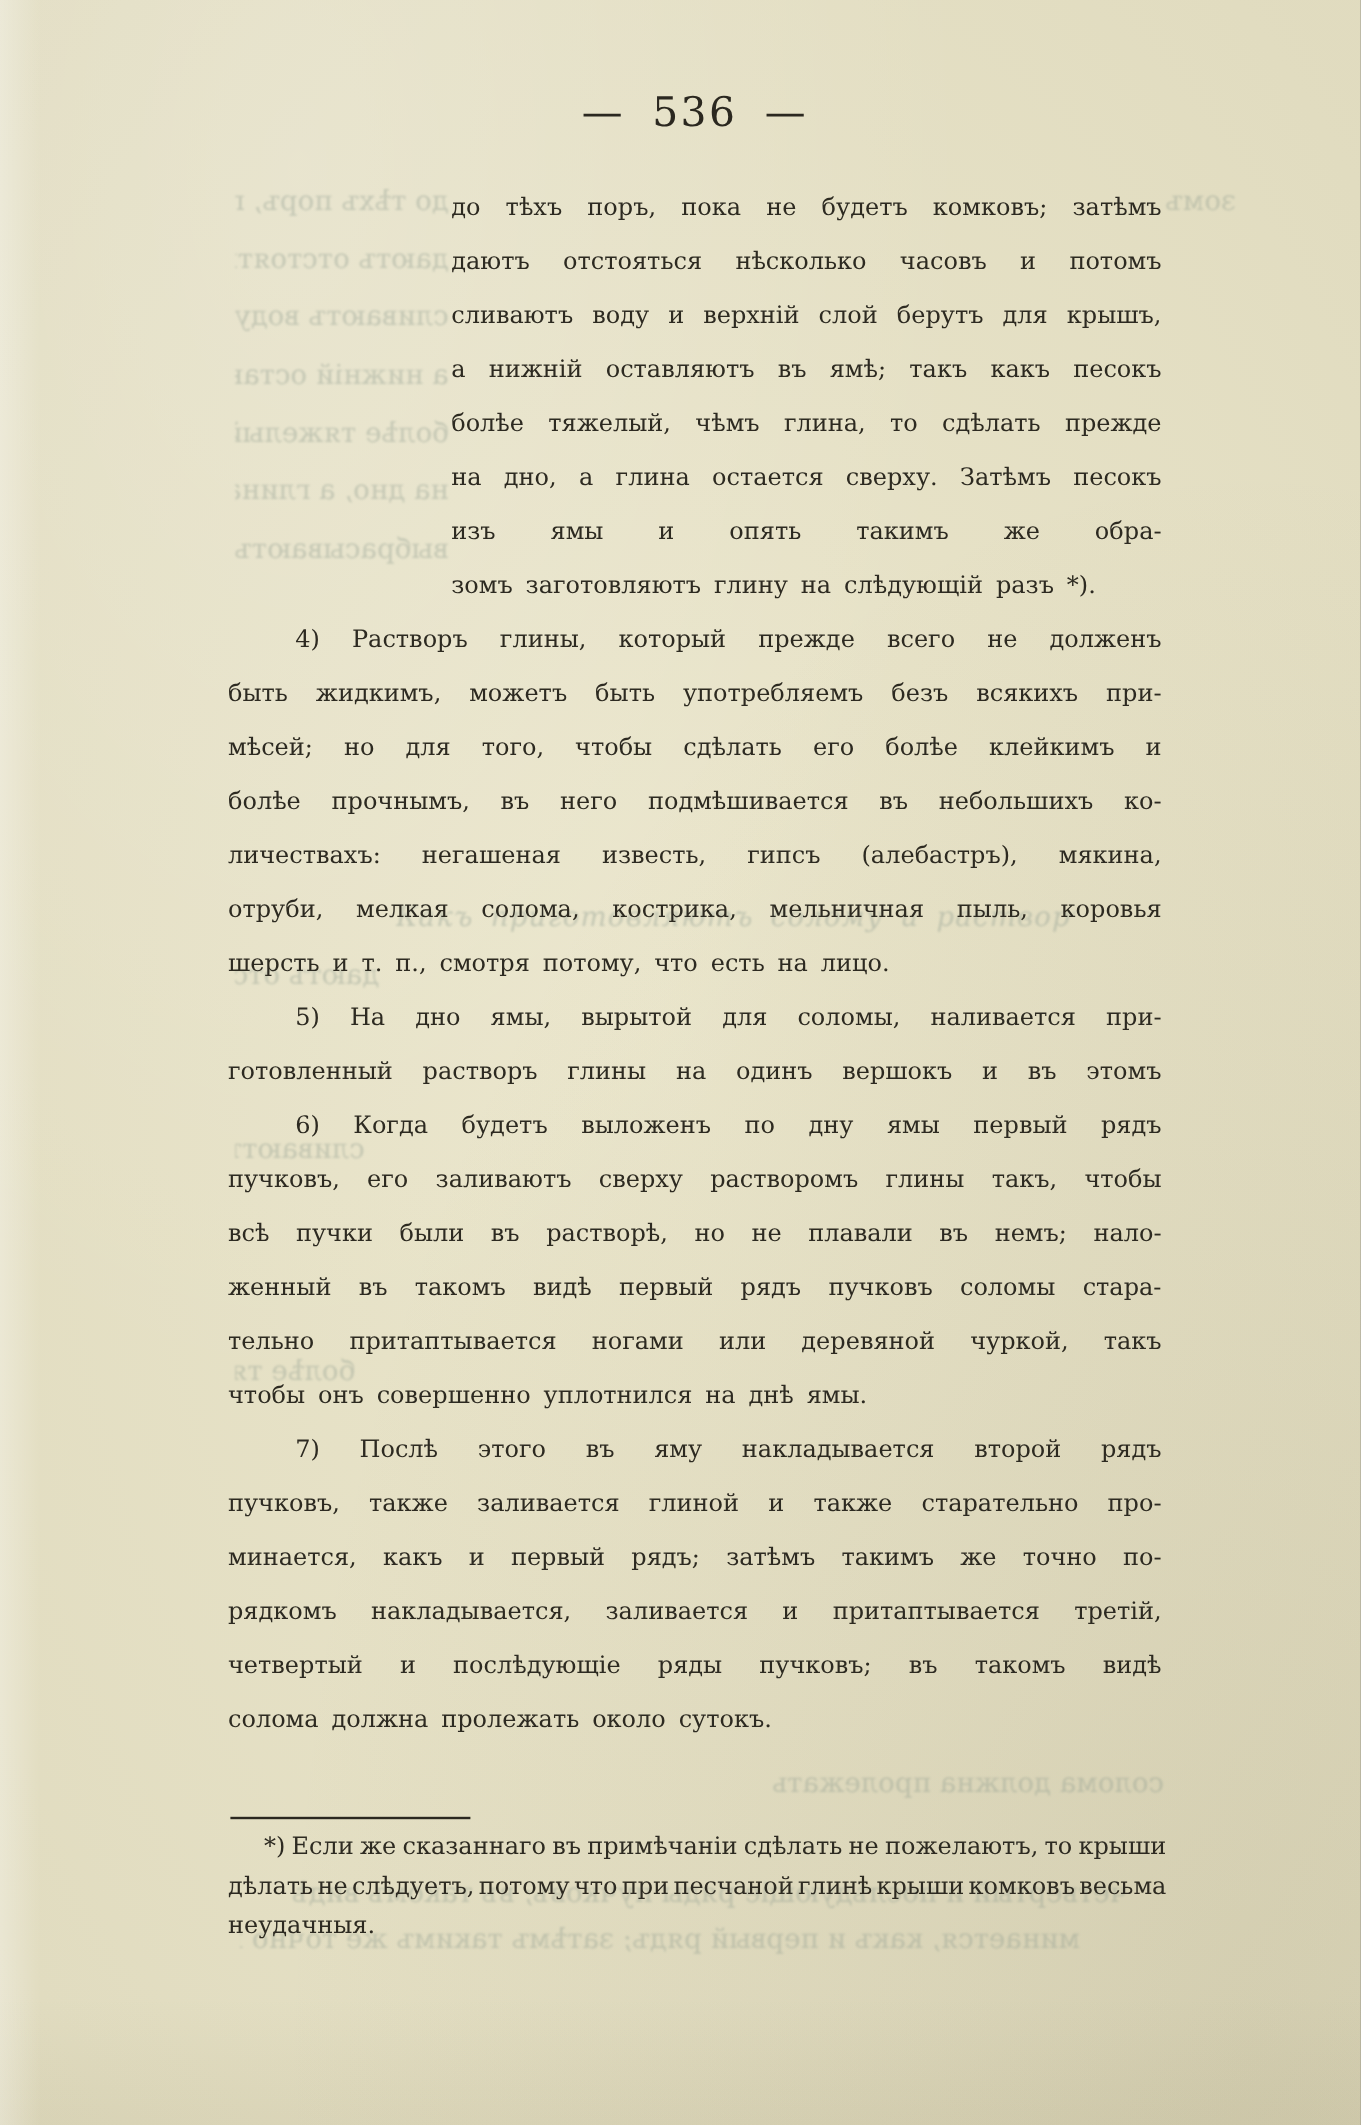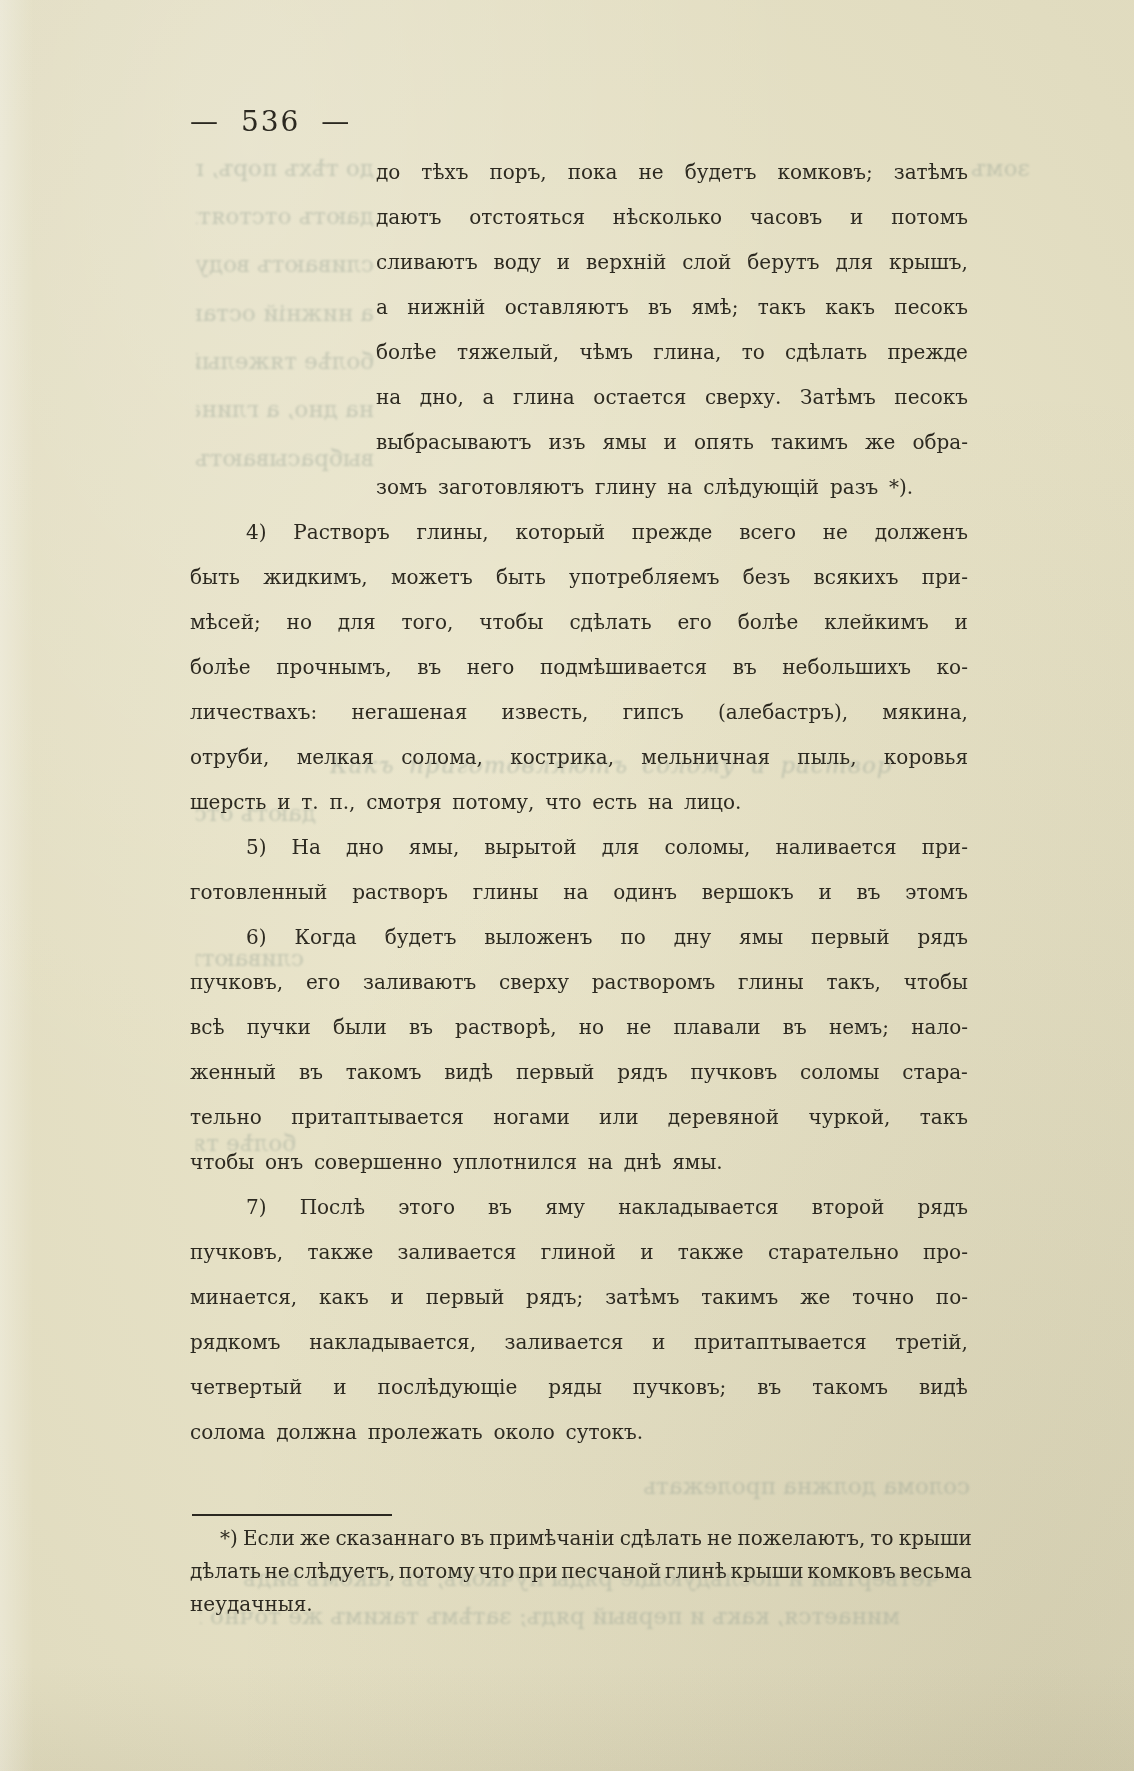--- a/index.html
+++ b/index.html
@@ -13,23 +13,22 @@
     background:
       linear-gradient(90deg, rgba(255,255,255,.30), rgba(255,255,255,0) 3%),
       linear-gradient(0deg, rgba(120,110,70,.08), rgba(120,110,70,0) 6%),
       radial-gradient(ellipse at 22% 8%, rgba(255,255,255,.20), rgba(255,255,255,0) 45%),
       radial-gradient(ellipse at 92% 96%, rgba(110,100,60,.12), rgba(110,100,60,0) 55%),
       radial-gradient(ellipse at 50% 50%, rgba(255,255,250,.07), rgba(90,85,55,.06) 95%),
       #e9e4c8;
   }
   .page-number{
     position:absolute; left:190px; top:74px; width:778px;
-    font-size:28px; letter-spacing:2px; word-spacing:10px;
+    text-align:center; font-size:34px; letter-spacing:2px; word-spacing:10px;
     color:#2b2820;
-    margin-top:31px;
   }
   .text-col{
     position:absolute; left:190px; top:150px; width:778px;
     font-size:20px;
   }
   .cont-block{ margin-left:186px; }
   .line{
     height:45px; line-height:45px;
     white-space:nowrap; word-spacing:.22em;
   }
@@ -135,21 +134,20 @@
           <span>на</span>
           <span>дно,</span>
           <span>а</span>
           <span>глина</span>
           <span>остается</span>
           <span>сверху.</span>
           <span>Затѣмъ</span>
           <span>песокъ</span>
         </div>
         <div class="line j">
-          <span>выбрасываютъ</span>
           <span>изъ</span>
           <span>ямы</span>
           <span>и</span>
           <span>опять</span>
           <span>такимъ</span>
           <span>же</span>
           <span>обра-</span>
         </div>
         <div class="line">зомъ заготовляютъ глину на слѣдующій разъ *).</div>
       </div>

